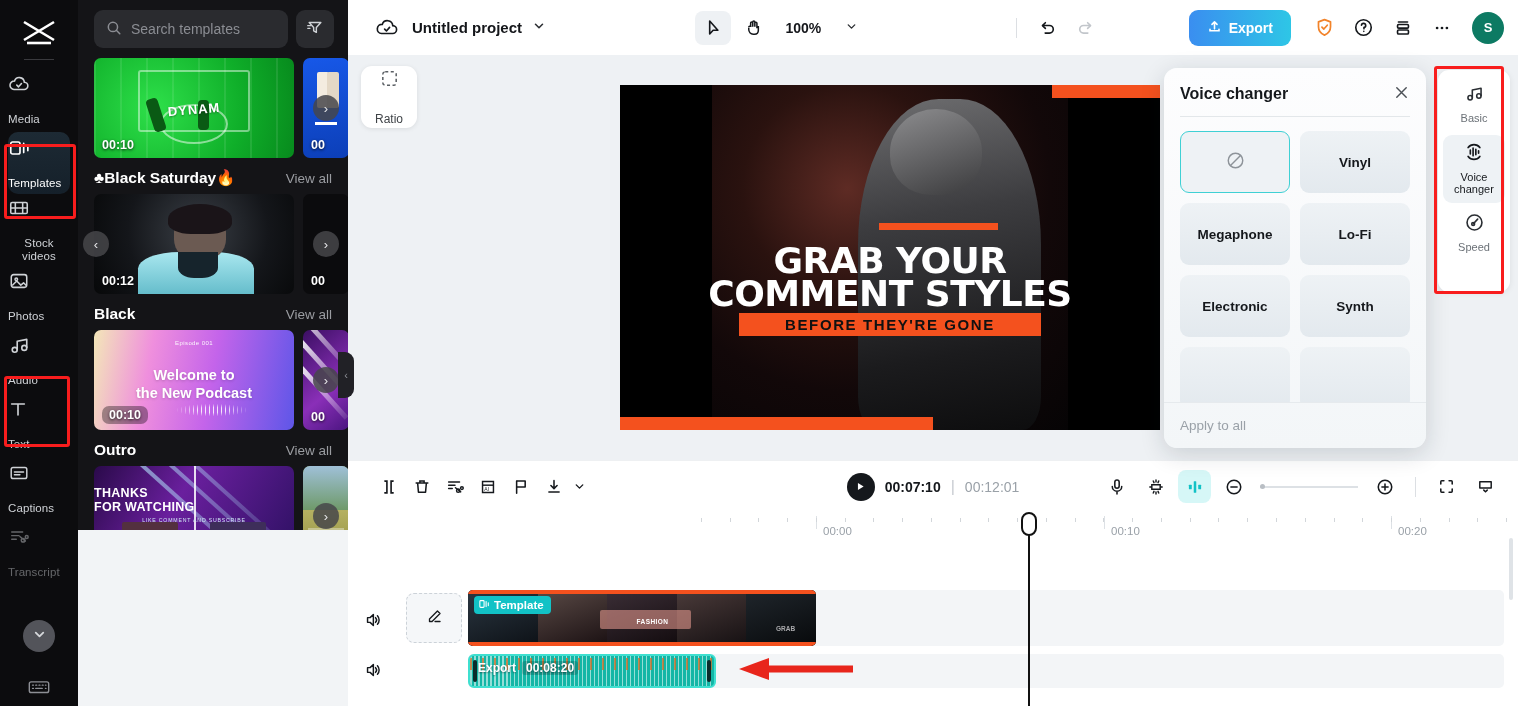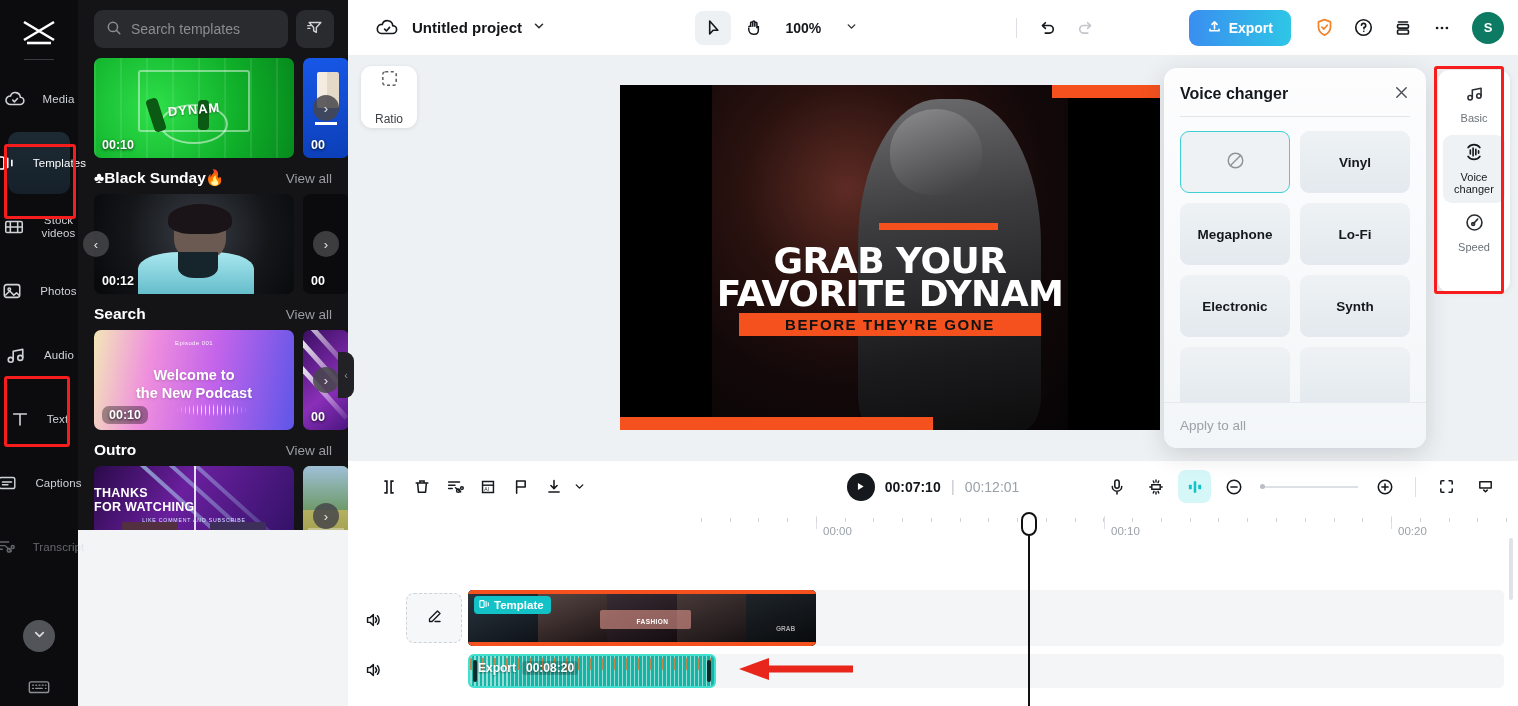--- a/index.html
+++ b/index.html
@@ -14,21 +14,21 @@
   
   .rail {
     position: absolute; left: 0; top: 0; width: 78px; height: 706px;
     background: #0c0c0e; display: flex; flex-direction: column;
     align-items: center; padding-top: 10px; z-index: 20;
   }
   .rail-logo { width: 46px; height: 46px; display: flex; align-items: center; justify-content: center; }
   .rail-divider { width: 30px; height: 1px; background: #3a3a3e; margin: 3px 0 8px; }
   .rail-item {
     width: 62px; min-height: 62px; border-radius: 10px;
-    display: flex; align-items: center; justify-content: center;
+    display: flex; flex-direction: column; align-items: flex-start; justify-content: center;
     gap: 17px; color: #cfd2d6; cursor: pointer; margin-bottom: 2px; position: relative;
   }
   .rail-item .ri-label { font-size: 11.5px; line-height: 13px; text-align: center; letter-spacing: .1px; }
   .rail-item.active { background: linear-gradient(180deg,#1d2a34,#15202a); color: #fff; }
   .rail-item.dim { opacity: .45; }
   .rail-ico { height: 24px; display: flex; align-items: center; justify-content: center; }
   .rail-collapse {
     position: absolute; left: 23px; top: 620px; width: 32px; height: 32px; border-radius: 50%;
     background: #53545a; display: flex; align-items: center; justify-content: center; z-index: 22; cursor: pointer;
   }
@@ -430,21 +430,21 @@
             <div class="ln"></div>
         </div>
         <div class="tpl-dur">00</div>
       </div>
       <div class="tpl-arrow r">
         <span>›</span>
       </div>
     </div>
 
     <div class="tpl-sechead">
-      <div class="t">♣Black Sunday🔥</div>
+      <div class="t">♣Black Saturday🔥</div>
       <div class="v">View all</div>
     </div>
     <div class="tpl-row">
       <div class="tpl-card">
         <div class="art art-bf">
           <div class="jacket"></div>
             <div class="face"></div>
             <div class="hair"></div>
             <div class="jc"></div>
         </div>
@@ -456,21 +456,21 @@
       </div>
       <div class="tpl-arrow l">
         <span>‹</span>
       </div>
       <div class="tpl-arrow r">
         <span>›</span>
       </div>
     </div>
 
     <div class="tpl-sechead">
-      <div class="t">Search</div>
+      <div class="t">Black</div>
       <div class="v">View all</div>
     </div>
     <div class="tpl-row">
       <div class="tpl-card">
         <div class="art art-podcast">
           <div class="ep">Episode 001</div>
           <div class="tt">Welcome to<br>the New Podcast</div>
           <div class="wave"></div>
         </div>
         <div class="tpl-dur pill">00:10</div>
@@ -626,21 +626,21 @@
       <span>Ratio</span>
     </div>
 
     <div class="canvas">
       <div class="cv-photo"></div>
       <div class="cv-figure"></div>
       <div class="cv-head"></div>
       <div class="cv-bar-top"></div>
       <div class="cv-accent"></div>
       <div class="cv-tx1">GRAB YOUR</div>
-      <div class="cv-tx2">FAVORITE DYNAM</div>
+      <div class="cv-tx2">COMMENT STYLES</div>
       <div class="cv-tx3">BEFORE THEY'RE GONE</div>
       <div class="cv-bar-bot"></div>
     </div>
   </div>
 
   <div class="vcpanel">
     <div class="vc-head">
       <div class="vc-title">Voice changer</div>
       <div class="vc-close">
         <svg width="17" height="17" viewBox="0 0 18 18" fill="none" stroke="#4b5056" stroke-width="1.5">

